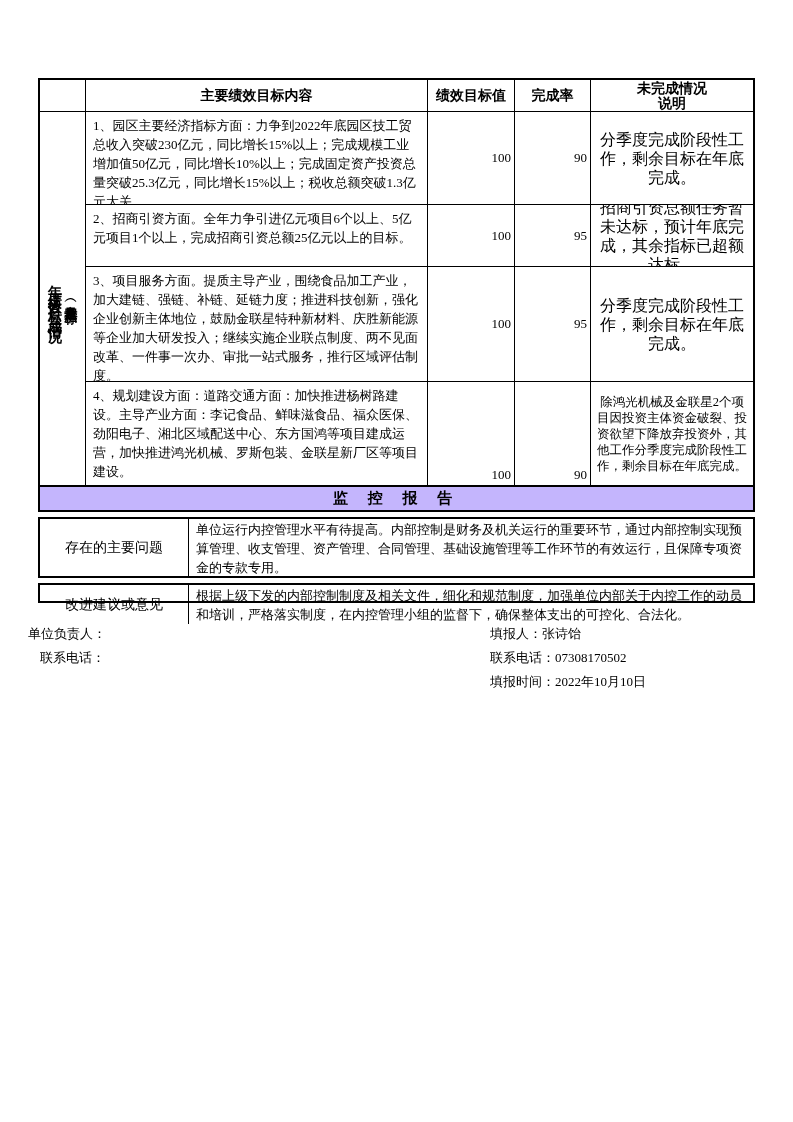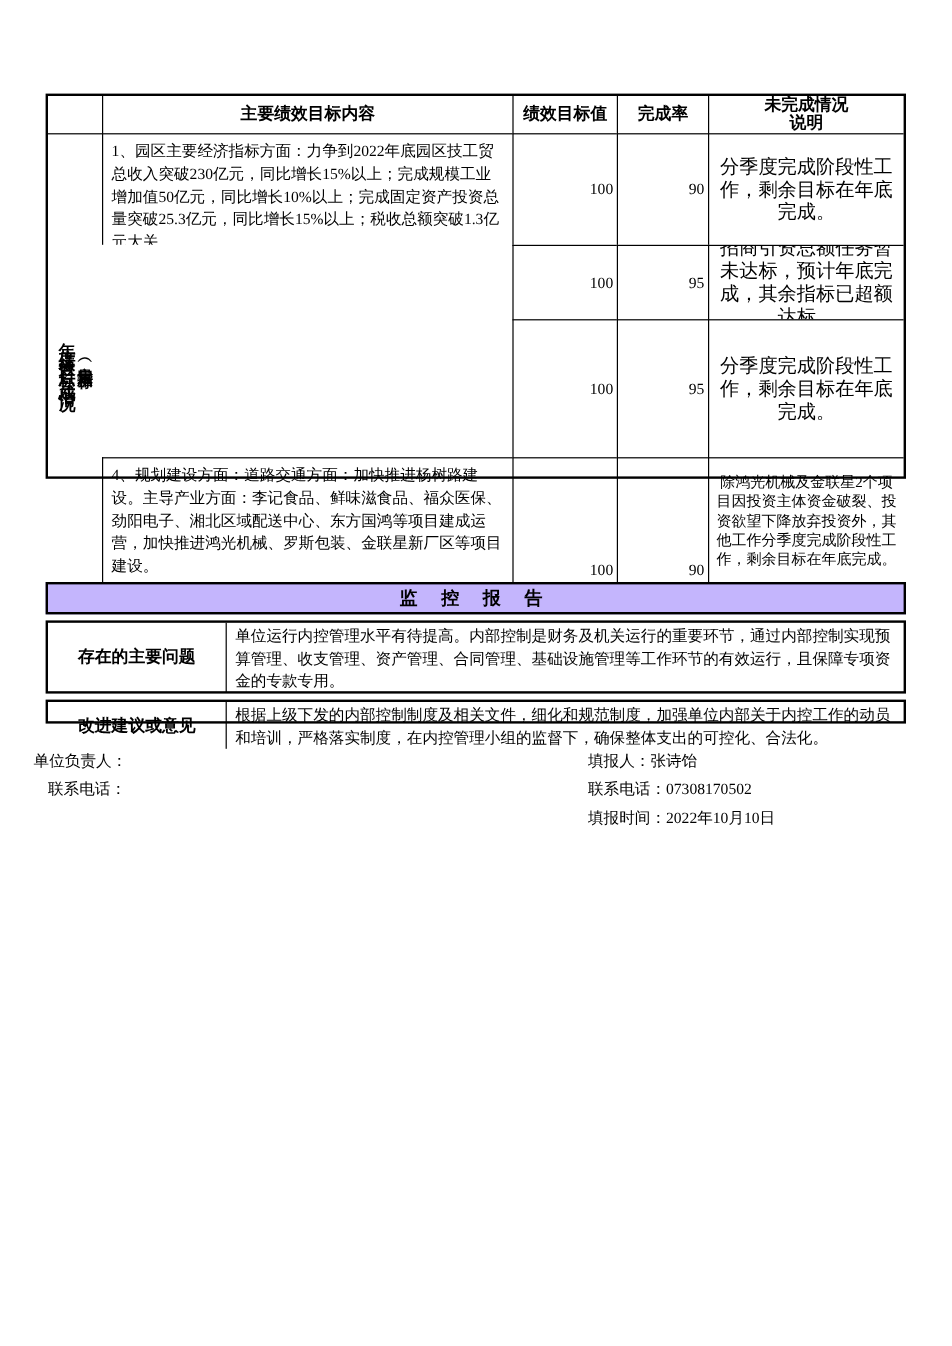--- a/index.html
+++ b/index.html
@@ -6,21 +6,21 @@
   html,body { background:#ffffff; }
   body {
     width:793px; height:1122px; position:relative;
     font-family:"Liberation Serif","DejaVu Serif",serif;
     color:#000;
   }
   .page { position:absolute; left:0; top:0; width:793px; height:1122px; background:#fff; }
 
   
   .main-table {
-    position:absolute; left:38px; top:78px; width:717px; height:321px;
+    position:absolute; left:38px; top:78px; width:717px; height:409px;
     border:2px solid #000;
     display:grid;
     grid-template-columns:45px 342px 87px 76px 163px;
     grid-template-rows:31px 93px 62px 115px 104px;
   }
   .cell { border-left:1px solid #000; border-top:1px solid #000; overflow:hidden; }
   .no-l { border-left:none; }
   .no-t { border-top:none; }
 
   .hcell {
@@ -70,21 +70,21 @@
   
   .section {
     position:absolute; left:38px; width:717px;
     border:2px solid #000; background:#fff;
     display:grid; grid-template-columns:148px 565px;
   }
   .section-problems { top:517px; height:61px; }
   .section-suggestions { top:583px; height:20px; }
   .sec-label {
     display:flex; align-items:center; justify-content:center;
-    font-weight:bold; font-size:14px; text-align:center;
+    font-weight:normal; font-size:14px; text-align:center;
   }
   .sec-text {
     border-left:1px solid #000;
     font-size:13px; line-height:19px; padding:1px 6px 0 7px;
     display:flex; align-items:center;
   }
   .sec-text > span { display:block; }
 
   
   .footer-item { position:absolute; font-size:13px; line-height:16px; }
@@ -119,24 +119,26 @@
     <div class="cell no-l vlabel">
       <div class="vmain">年度绩效目标完成情况</div>
       <div class="vsub">（定量指标）</div>
     </div>
 
     <div class="cell content-cell" style="grid-column:2;grid-row:2;">1、园区主要经济指标方面：力争到2022年底园区技工贸总收入突破230亿元，同比增长15%以上；完成规模工业增加值50亿元，同比增长10%以上；完成固定资产投资总量突破25.3亿元，同比增长15%以上；税收总额突破1.3亿元大关。</div>
     <div class="cell num-cell" style="grid-column:3;grid-row:2;">100</div>
     <div class="cell num-cell" style="grid-column:4;grid-row:2;">90</div>
     <div class="cell note-cell" style="grid-column:5;grid-row:2;">分季度完成阶段性工作，剩余目标在年底完成。</div>
 
+    <div class="cell content-cell" style="grid-column:2;grid-row:3;">2、招商引资方面。全年力争引进亿元项目6个以上、5亿元项目1个以上，完成招商引资总额25亿元以上的目标。</div>
     <div class="cell num-cell" style="grid-column:3;grid-row:3;">100</div>
     <div class="cell num-cell" style="grid-column:4;grid-row:3;">95</div>
     <div class="cell note-cell" style="grid-column:5;grid-row:3;">招商引资总额任务暂未达标，预计年底完成，其余指标已超额达标。</div>
 
+    <div class="cell content-cell" style="grid-column:2;grid-row:4;">3、项目服务方面。提质主导产业，围绕食品加工产业，加大建链、强链、补链、延链力度；推进科技创新，强化企业创新主体地位，鼓励金联星特种新材料、庆胜新能源等企业加大研发投入；继续实施企业联点制度、两不见面改革、一件事一次办、审批一站式服务，推行区域评估制度。</div>
     <div class="cell num-cell" style="grid-column:3;grid-row:4;">100</div>
     <div class="cell num-cell" style="grid-column:4;grid-row:4;">95</div>
     <div class="cell note-cell" style="grid-column:5;grid-row:4;">分季度完成阶段性工作，剩余目标在年底完成。</div>
 
     <div class="cell content-cell" style="grid-column:2;grid-row:5;">4、规划建设方面：道路交通方面：加快推进杨树路建设。主导产业方面：李记食品、鲜味滋食品、福众医保、劲阳电子、湘北区域配送中心、东方国鸿等项目建成运营，加快推进鸿光机械、罗斯包装、金联星新厂区等项目建设。</div>
     <div class="cell num-cell bottom" style="grid-column:3;grid-row:5;">100</div>
     <div class="cell num-cell bottom" style="grid-column:4;grid-row:5;">90</div>
     <div class="cell note-cell tight" style="grid-column:5;grid-row:5;">除鸿光机械及金联星2个项目因投资主体资金破裂、投资欲望下降放弃投资外，其他工作分季度完成阶段性工作，剩余目标在年底完成。</div>
   </div>
 

